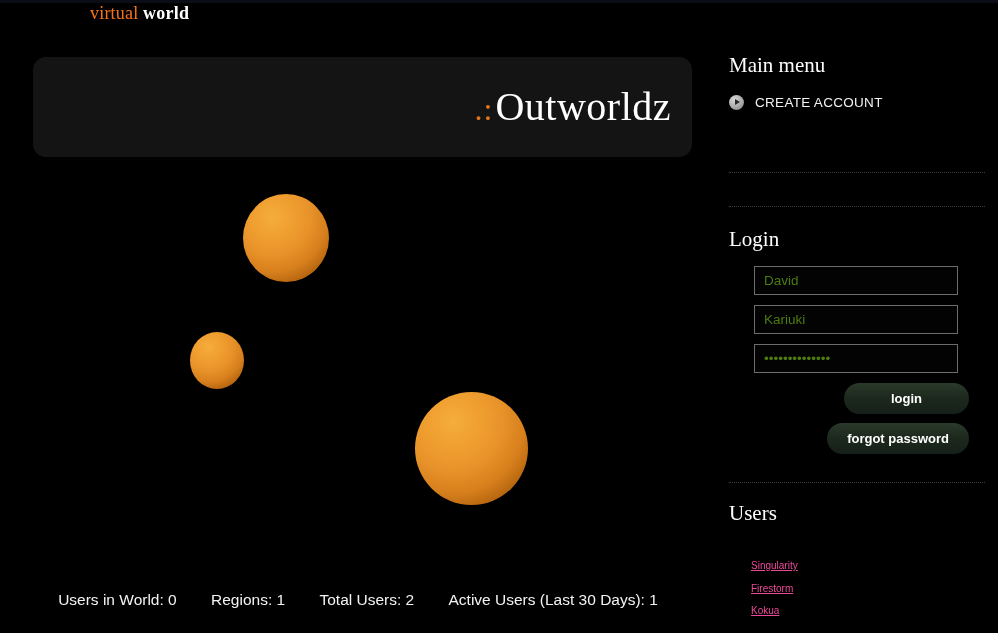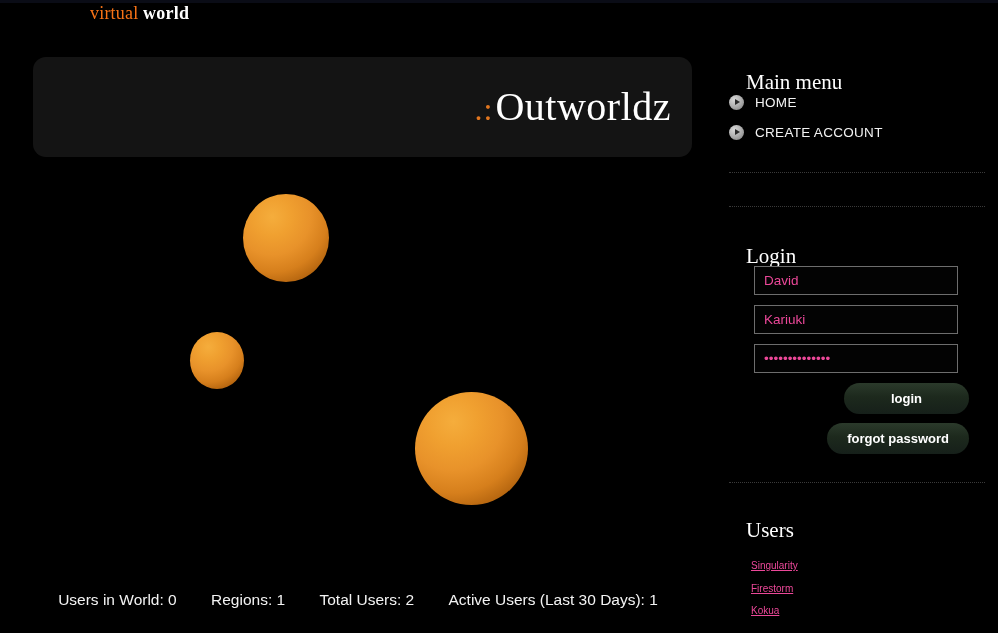--- a/index.html
+++ b/index.html
@@ -116,21 +116,21 @@
     width: 282px;
     height: 607px;
     padding: 0 13px 0 13px;
   }
 
   .side-heading {
     font-family: "Liberation Serif", serif;
     font-size: 21px;
     color: #ffffff;
     font-weight: normal;
-    margin: 17px;
+    margin: 0;
     line-height: 1;
   }
 
   #main-menu-heading { position: absolute; left: 13px; top: 29px; }
 
   #main-menu-list {
     position: absolute;
     left: 13px; top: 61px;
     list-style: none;
     margin: 0; padding: 0;
@@ -182,21 +182,21 @@
     left: 38px; top: 240px;
     width: 215px;
   }
   .login-field {
     display: block;
     width: 204px;
     height: 29px;
     margin-bottom: 10px;
     background: #030303;
     border: 1px solid #6d6d6d;
-    color: #ec4899;
+    color: #4d7c0f;
     font-family: "Liberation Sans", sans-serif;
     font-size: 13.5px;
     padding: 0 9px;
     outline: none;
   }
   .pill-button {
     display: block;
     margin-left: auto;
     margin-bottom: 9px;
     height: 31px;
@@ -260,24 +260,20 @@
 
 </div>
 
 <div id="sidebar">
 
   <h2 class="side-heading" id="main-menu-heading">Main menu</h2>
 
   <ul id="main-menu-list">
     <li>
       <span class="menu-bullet"></span>
-      <span class="menu-label">HOME</span>
-    </li>
-    <li>
-      <span class="menu-bullet"></span>
       <span class="menu-label">CREATE ACCOUNT</span>
     </li>
   </ul>
 
   <div class="dotted-rule" id="rule-1"></div>
   <div class="dotted-rule" id="rule-2"></div>
 
   <h2 class="side-heading" id="login-heading">Login</h2>
 
   <form id="login-form">

